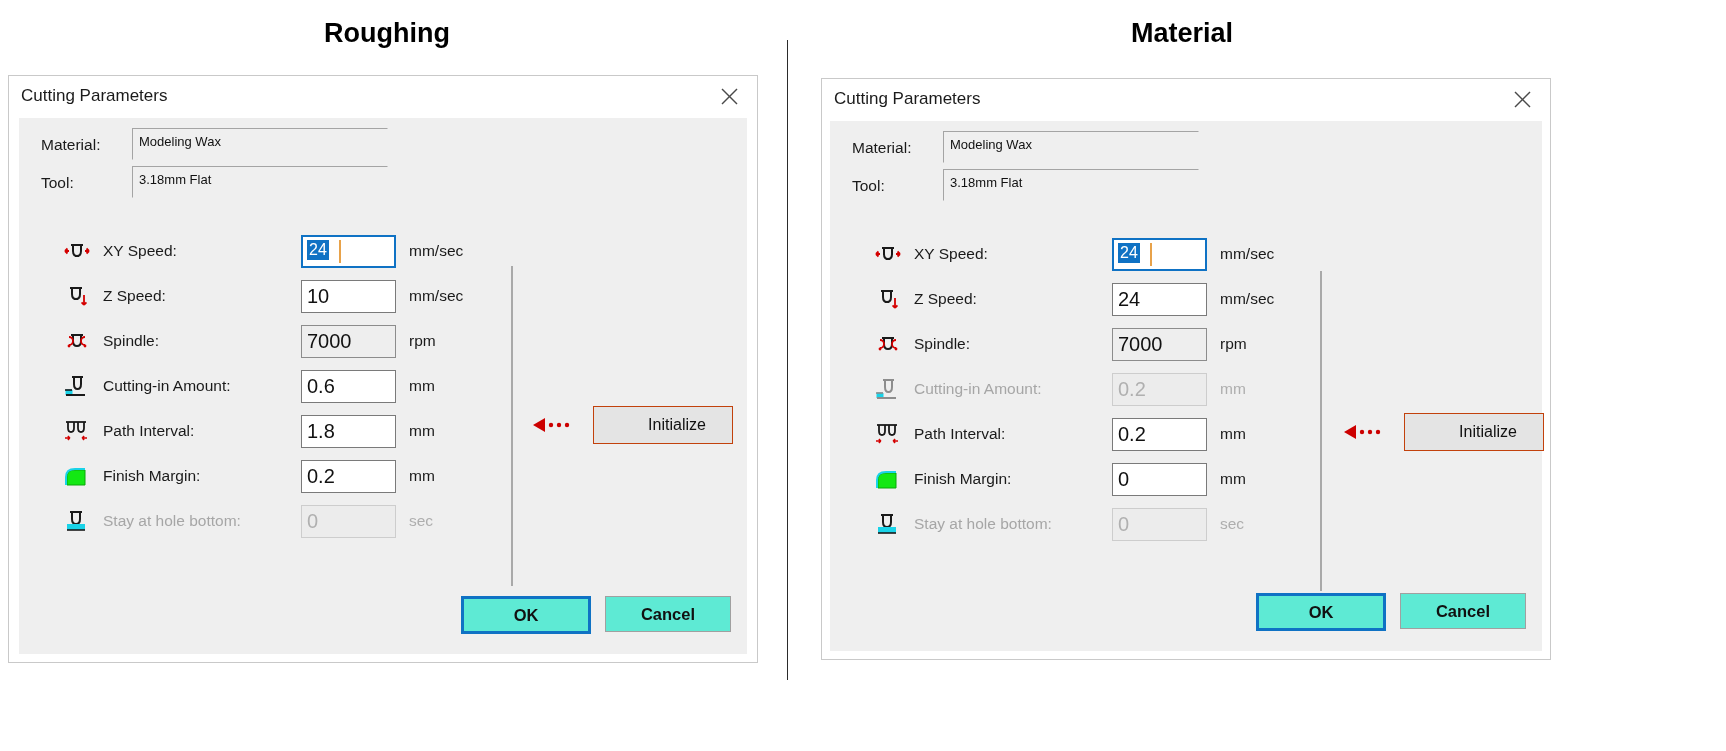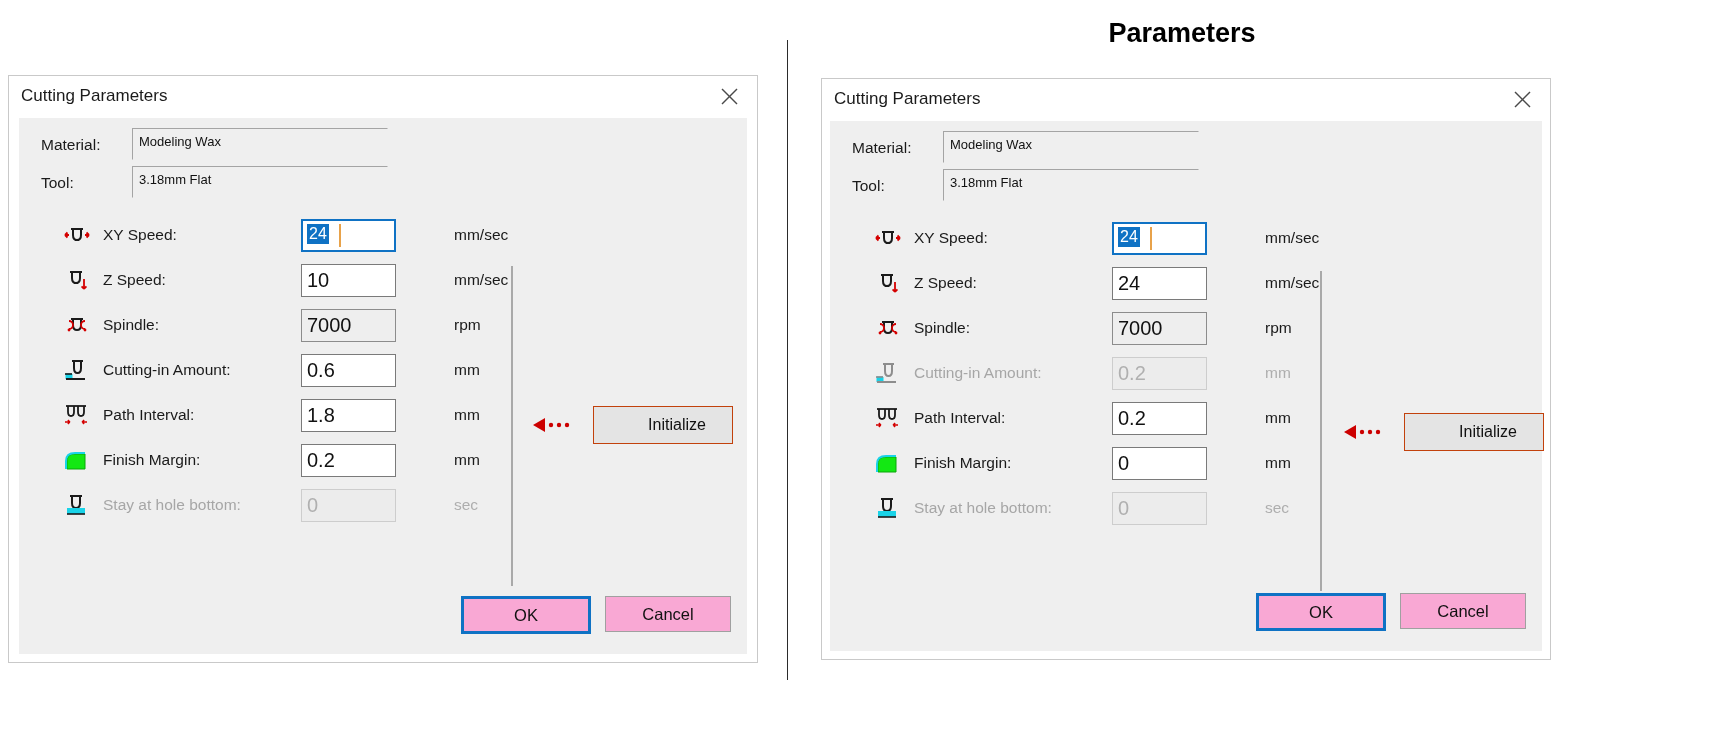--- a/index.html
+++ b/index.html
@@ -85,21 +85,21 @@
     box-sizing:border-box;
   }
   .right-dlg .topfield-box{width:256px;}
   .topfield-value{
     position:absolute;left:6px;top:5px;
     font-size:13px;color:#111;
     white-space:nowrap;
   }
 
   
-  .params{position:absolute;left:0;top:96px;width:100%;}
+  .params{position:absolute;left:0;top:112px;width:100%;}
   .prow{position:relative;height:45px;}
   .picon{
     position:absolute;left:44px;top:8px;
     width:28px;height:28px;
   }
   .picon svg{display:block;}
   .plabel{
     position:absolute;left:84px;top:12px;
     font-size:15.5px;color:#1a1a1a;white-space:nowrap;
   }
@@ -127,21 +127,21 @@
     background:#0f72c4;color:#ffffff;
     font-size:16px;
     padding:1px 2px 1px 2px;
   }
   .caret{
     position:absolute;left:36px;top:3px;width:2px;height:23px;
     background:#e8a24a;
   }
   .punit{
     position:absolute;left:390px;top:12px;
-    font-size:15.5px;color:#1a1a1a;margin-left:45px;
+    font-size:15.5px;color:#1a1a1a;
   }
   .prow.disabled .punit{color:#aeaeae;}
 
   
   .inner-sep{
     position:absolute;width:2px;background:#a9a9a9;
   }
   .left-dlg .inner-sep{left:492px;top:148px;height:320px;}
   .right-dlg .inner-sep{left:490px;top:150px;height:320px;}
 
@@ -159,39 +159,40 @@
     border:1px solid #c2410c;
     box-sizing:border-box;
     display:flex;align-items:center;justify-content:center;
     font-size:16px;color:#111;padding-left:28px;
   }
 
   
   .footer{position:absolute;right:16px;bottom:20px;display:flex;gap:14px;}
   .btn{
     width:126px;height:36px;
-    background:#f9a8d4;
+    background:#5eead4;
     border:1px solid #a0a0a0;
     box-sizing:border-box;
     display:flex;align-items:center;justify-content:center;
-    font-size:16.5px;color:#111;
+    font-size:16.5px;color:#111;font-weight:bold;
   }
   .btn.primary{
     border:3px solid #0f72c4;
     width:130px;height:38px;
   }
 </style>
 </head>
 <body>
 
 <div class="stage">
 
   <div class="center-divider"></div>
 
   <div class="panel left">
+    <div class="panel-title">Roughing</div>
 
     <div class="dialog left-dlg">
       <div class="titlebar">
         <div class="titlebar-text">Cutting Parameters</div>
         <div class="close-btn">
           <svg width="17" height="17" viewBox="0 0 17 17">
               <line x1="1" y1="1" x2="16" y2="16" stroke="#4a4a4a" stroke-width="1.4"></line>
               <line x1="16" y1="1" x2="1" y2="16" stroke="#4a4a4a" stroke-width="1.4"></line>
             </svg>
         </div>
@@ -352,21 +353,21 @@
         <div class="footer">
           <div class="btn primary">OK</div>
           <div class="btn">Cancel</div>
         </div>
 
       </div>
     </div>
   </div>
 
   <div class="panel right">
-    <div class="panel-title">Parameters</div>
+    <div class="panel-title">Material</div>
 
     <div class="dialog right-dlg">
       <div class="titlebar">
         <div class="titlebar-text">Cutting Parameters</div>
         <div class="close-btn">
           <svg width="17" height="17" viewBox="0 0 17 17">
               <line x1="1" y1="1" x2="16" y2="16" stroke="#4a4a4a" stroke-width="1.4"></line>
               <line x1="16" y1="1" x2="1" y2="16" stroke="#4a4a4a" stroke-width="1.4"></line>
             </svg>
         </div>

